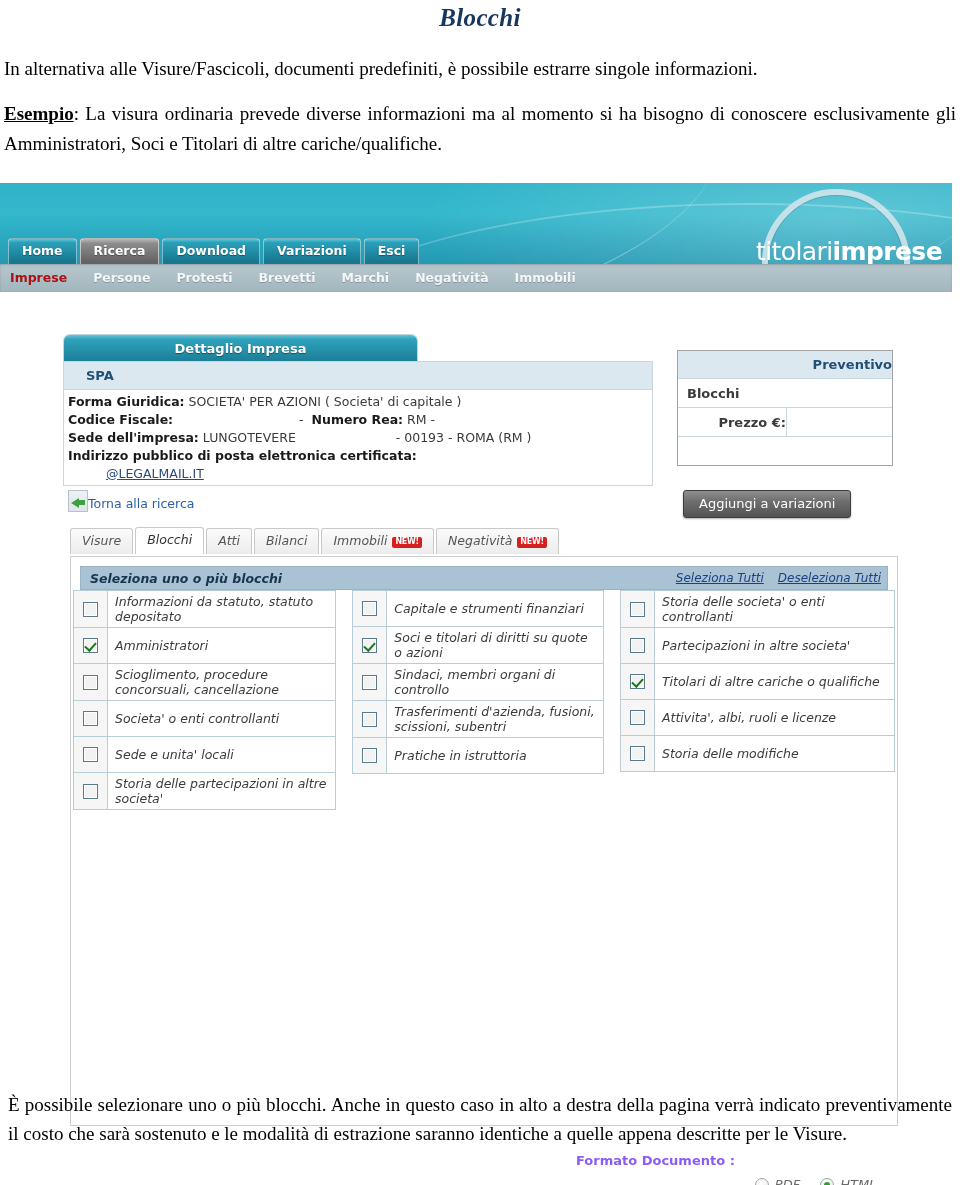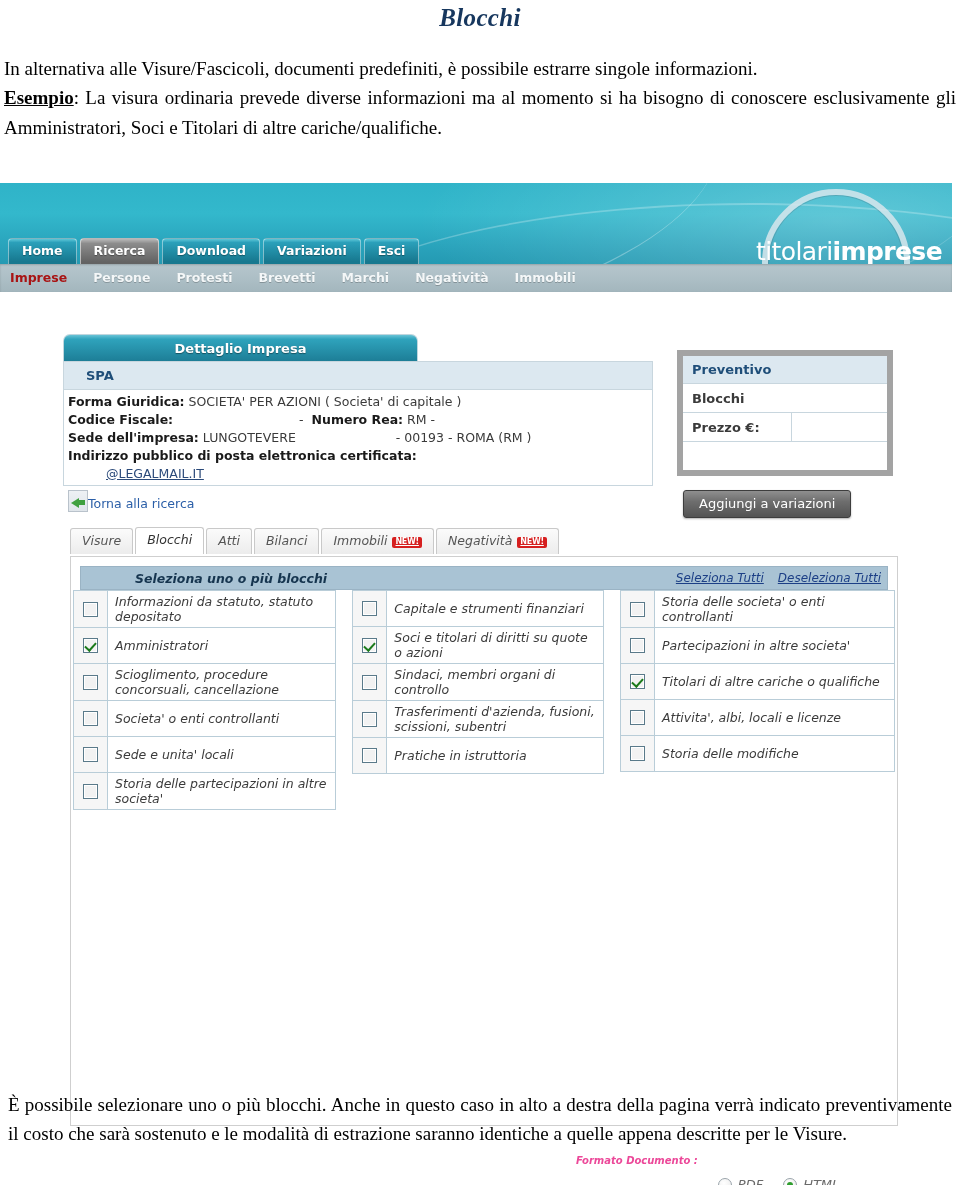--- a/index.html
+++ b/index.html
@@ -191,24 +191,25 @@
     text-decoration:underline;
     font-size:12.5px;
     font-family:"DejaVu Sans", sans-serif;
   }
 
   
   .prev-panel{
     position:absolute; left:677px; top:362px - 362px;
     top:58px; right:null;
     width:216px;
-    border:6px solid #a3a3a3;
+    border:1px solid #a3a3a3;
     background:#fff;
     box-sizing:border-box;
     left:677px;
+    text-align:right;
   }
   .prev-head{
     background:#dce8f0;
     padding:6px 0 6px 9px;
     font-family:"DejaVu Sans", sans-serif;
     font-size:13px; font-weight:bold; color:#1f4e79;
     border-bottom:1px solid #c8d6de;
   }
   .prev-row{
     display:flex;
@@ -305,21 +306,20 @@
     color:#fff;
     font-family:"DejaVu Sans", sans-serif;
     font-style:normal;
     font-size:8px;
     font-weight:bold;
     padding:1px 3px;
     border-radius:2px;
     margin-left:5px;
     vertical-align:1px;
     letter-spacing:-0.3px;
-    text-decoration:underline;
   }
 
   
   .content-frame{
     position:absolute; left:70px; top:264px;
     width:828px; height:570px;
     border:1px solid #cfcfcf;
     background:#ffffff;
     box-sizing:border-box;
   }
@@ -331,21 +331,20 @@
     margin:9px 9px 0 9px;
     display:flex; align-items:center;
     border:1px solid #9ab3c4;
     box-sizing:border-box;
   }
   .blocks-head .t{
     font-family:"DejaVu Sans", sans-serif;
     font-style:italic; font-weight:bold;
     font-size:12.5px; color:#16354f;
     padding-left:9px;
-    margin-left:45px;
   }
   .blocks-head .links{
     margin-left:auto; padding-right:6px;
     display:flex; gap:14px;
   }
   .blocks-head .links a{
     font-family:"DejaVu Sans", sans-serif;
     font-style:italic;
     font-size:12px;
     color:#1c3f86;
@@ -407,22 +406,22 @@
     line-height:1.2;
   }
 
   
   .formato{
     position:absolute; left:505px; top:572px;
     display:flex; align-items:center; gap:10px;
   }
   .formato .flbl{
     font-family:"DejaVu Sans", sans-serif;
-    font-style:italic; font-weight:bold;
-    font-size:10px; color:#ec4899;
+    font-weight:bold;
+    font-size:13px; color:#8b5cf6;
   }
   .radio-wrap{ display:flex; align-items:center; gap:6px; margin-left:10px; cursor:pointer;margin-top:48px;}
   .radio{
     width:14px;height:14px;border-radius:50%;
     border:1px solid #9aa4ab;
     background:radial-gradient(circle at 40% 35%, #ffffff 0%, #f0f0f0 70%, #e3e3e3 100%);
     position:relative; box-sizing:border-box;
   }
   .radio.on:after{
     content:"";
@@ -443,21 +442,21 @@
     box-sizing:border-box;
   }
 </style>
 </head>
 <body>
 
 <h1 class="doc-title">Blocchi</h1>
 
 <div class="intro-block">
   <p class="doc-para justify">In alternativa alle Visure/Fascicoli, documenti predefiniti, è possibile estrarre singole informazioni.</p>
-  <p class="doc-para justify" style="margin-top:0;"><span class="u-underline">Esempio</span><span>: La visura ordinaria prevede diverse informazioni ma al momento si ha bisogno di conoscere esclusivamente gli Amministratori, Soci e Titolari di altre cariche/qualifiche.</span></p>
+  <p class="doc-para justify" style="margin-top:16px;"><span class="u-underline">Esempio</span><span>: La visura ordinaria prevede diverse informazioni ma al momento si ha bisogno di conoscere esclusivamente gli Amministratori, Soci e Titolari di altre cariche/qualifiche.</span></p>
 </div>
 
 <div id="screenshot">
 
   <div class="banner">
     <div class="swoosh1"></div>
     <div class="swoosh2"></div>
     <div class="swoosh3"></div>
 
     <div class="logo">
@@ -642,21 +641,21 @@
           <div class="brow">
             <div class="bcb">
                 <div class="cb on"></div>
               </div>
             <div class="blbl">Titolari di altre cariche o qualifiche</div>
           </div>
           <div class="brow">
             <div class="bcb">
                 <div class="cb"></div>
               </div>
-            <div class="blbl">Attivita', albi, locali e licenze</div>
+            <div class="blbl">Attivita', albi, ruoli e licenze</div>
           </div>
           <div class="brow">
             <div class="bcb">
                 <div class="cb"></div>
               </div>
             <div class="blbl">Storia delle modifiche</div>
           </div>
         </div>
 
       </div>

